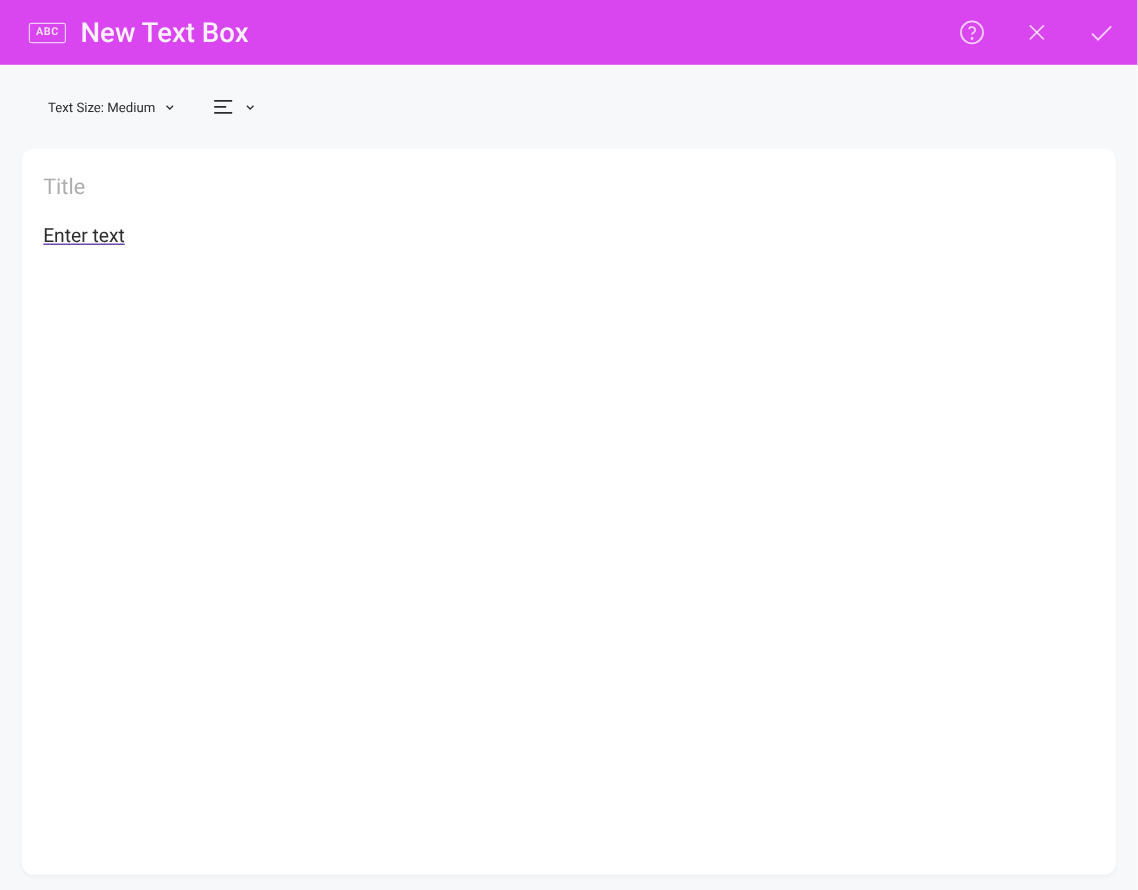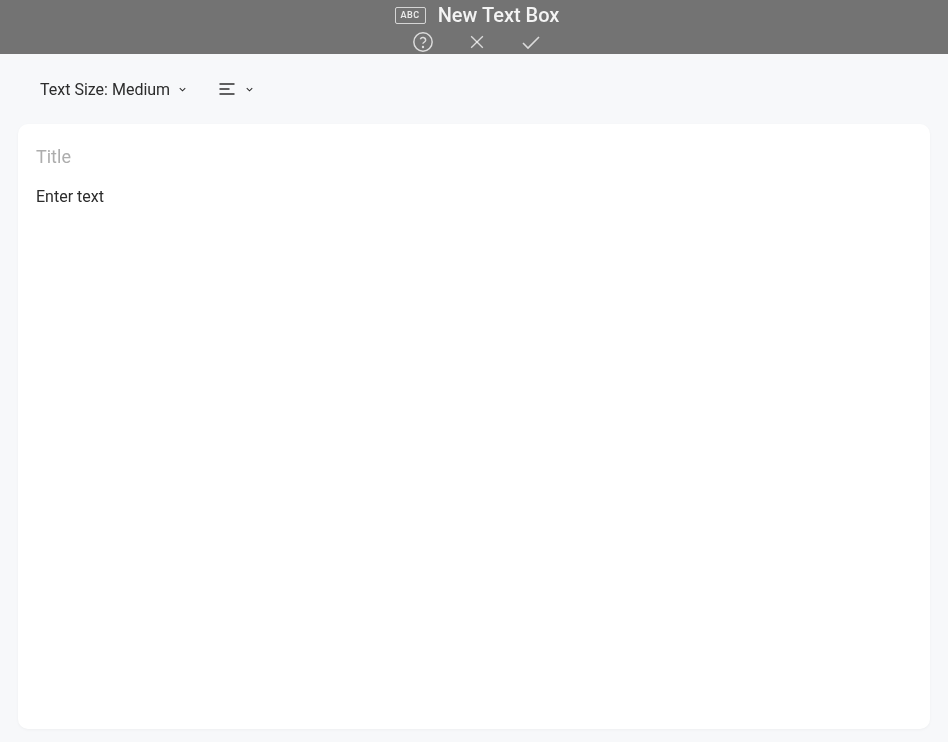--- a/index.html
+++ b/index.html
@@ -10,27 +10,26 @@
     
     body {
       font-family: -apple-system, BlinkMacSystemFont, 'Segoe UI', Roboto, Arial, sans-serif;
       background: #f7f8fa;
       width: 948px;
       height: 742px;
       overflow: hidden;
     }
     
     .header {
-      background: #737373;
+      background: #d946ef;
       height: 54px;
       display: flex;
       align-items: center;
       padding: 0 18px 0 24px;
       color: rgba(255, 255, 255, 0.85);
-      flex-direction: column;
     }
     
     .header-left {
       display: flex;
       align-items: center;
       gap: 12px;
       flex: 1;
     }
     
     .abc-badge {
@@ -38,21 +37,21 @@
       border-radius: 2px;
       padding: 3px 5px;
       font-size: 9px;
       font-weight: 600;
       letter-spacing: 0.5px;
       color: rgba(255, 255, 255, 0.85);
       line-height: 1;
     }
     
     .header-title {
-      font-size: 20px;
+      font-size: 23px;
       font-weight: 500;
       color: rgba(255, 255, 255, 0.92);
     }
     
     .header-actions {
       display: flex;
       align-items: center;
       gap: 30px;
     }
     
@@ -76,21 +75,21 @@
       display: flex;
       align-items: center;
       gap: 28px;
     }
     
     .text-size-dropdown {
       display: flex;
       align-items: center;
       gap: 6px;
       cursor: pointer;
-      font-size: 16px;
+      font-size: 11px;
       color: #2c2c2c;
     }
     
     .text-size-dropdown .chevron {
       width: 12px;
       height: 12px;
       display: flex;
       align-items: center;
       justify-content: center;
     }
@@ -137,20 +136,21 @@
     .body-input {
       width: 100%;
       border: none;
       outline: none;
       font-size: 16px;
       color: #4c1d95;
       padding: 14px 0 6px 0;
       font-family: inherit;
       resize: none;
       height: 540px;
+      text-decoration: underline;
     }
     
     .body-input::placeholder {
       color: #2c2c2c;
     }
   </style>
 </head>
 <body>
 
 <div class="header">

